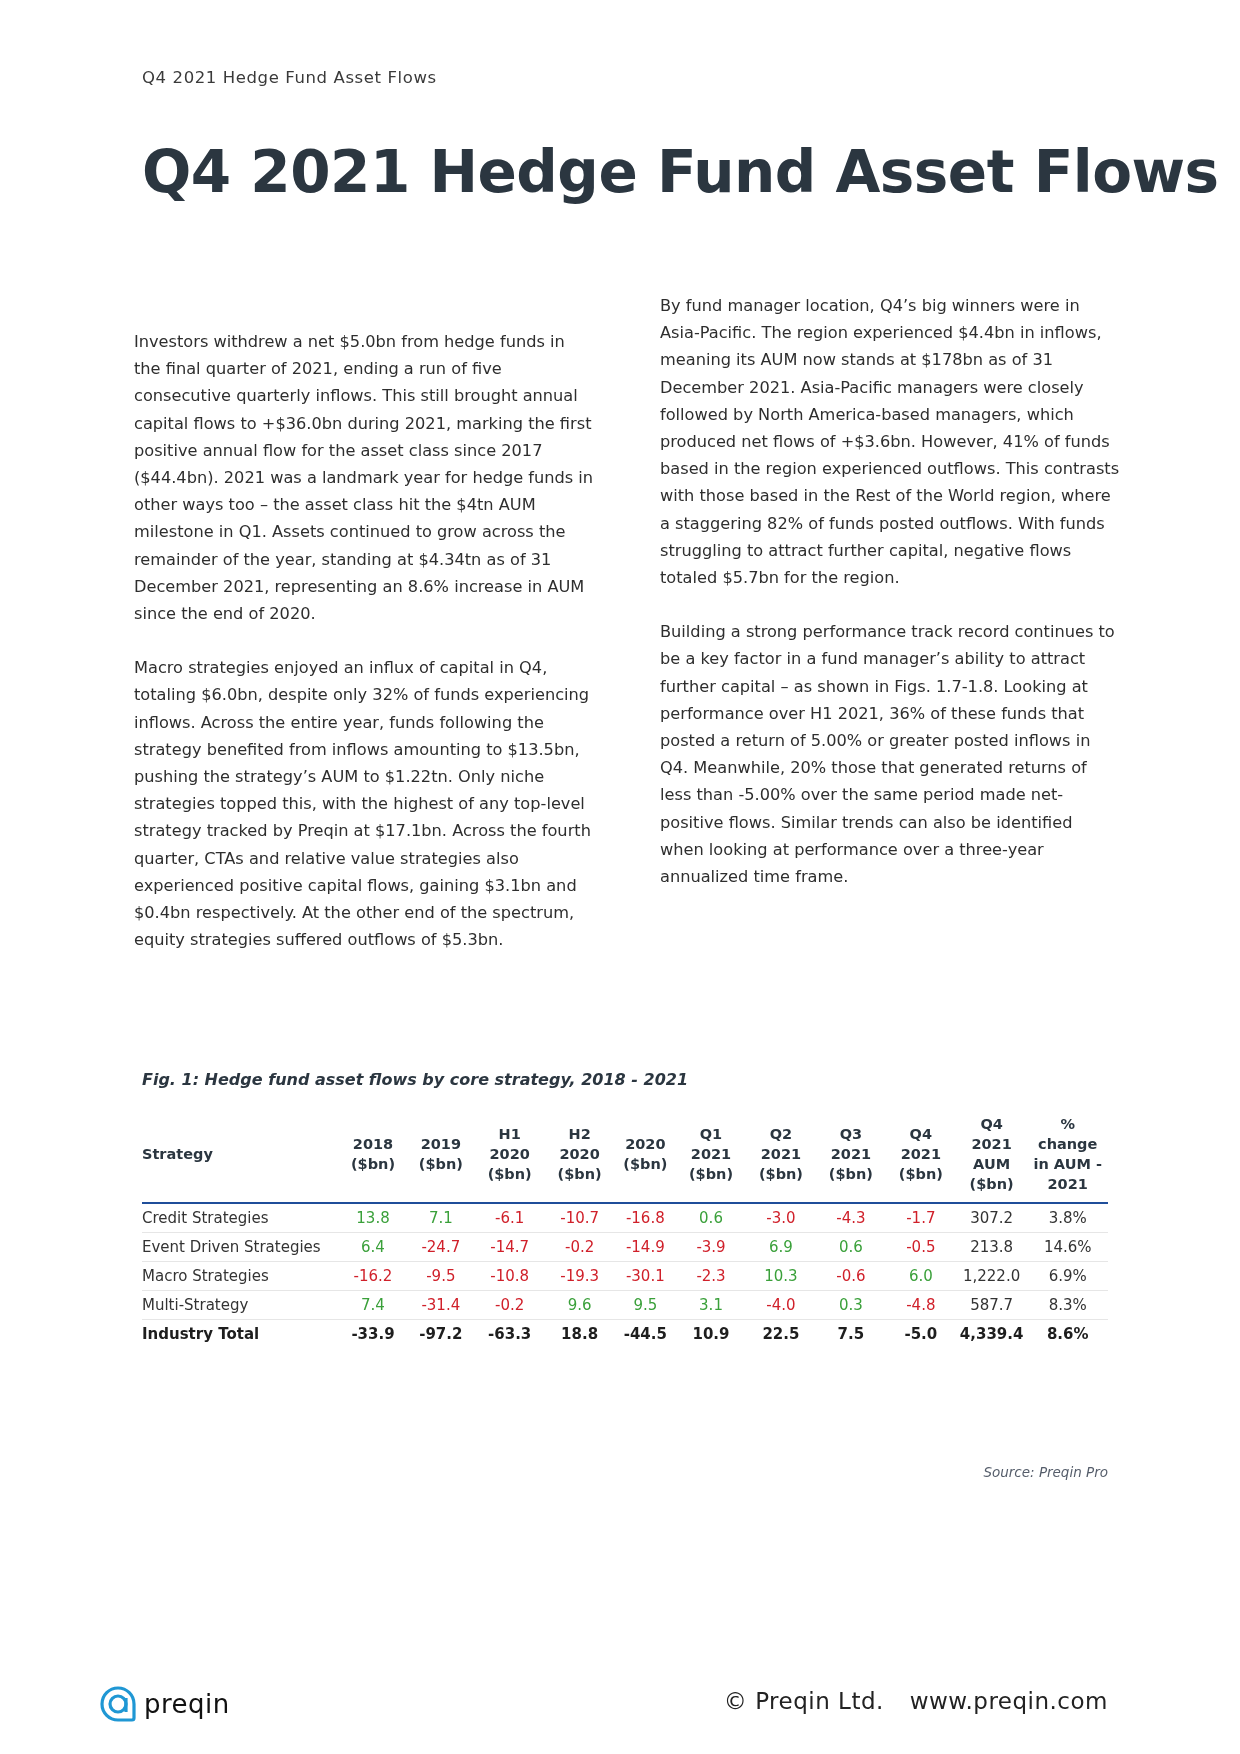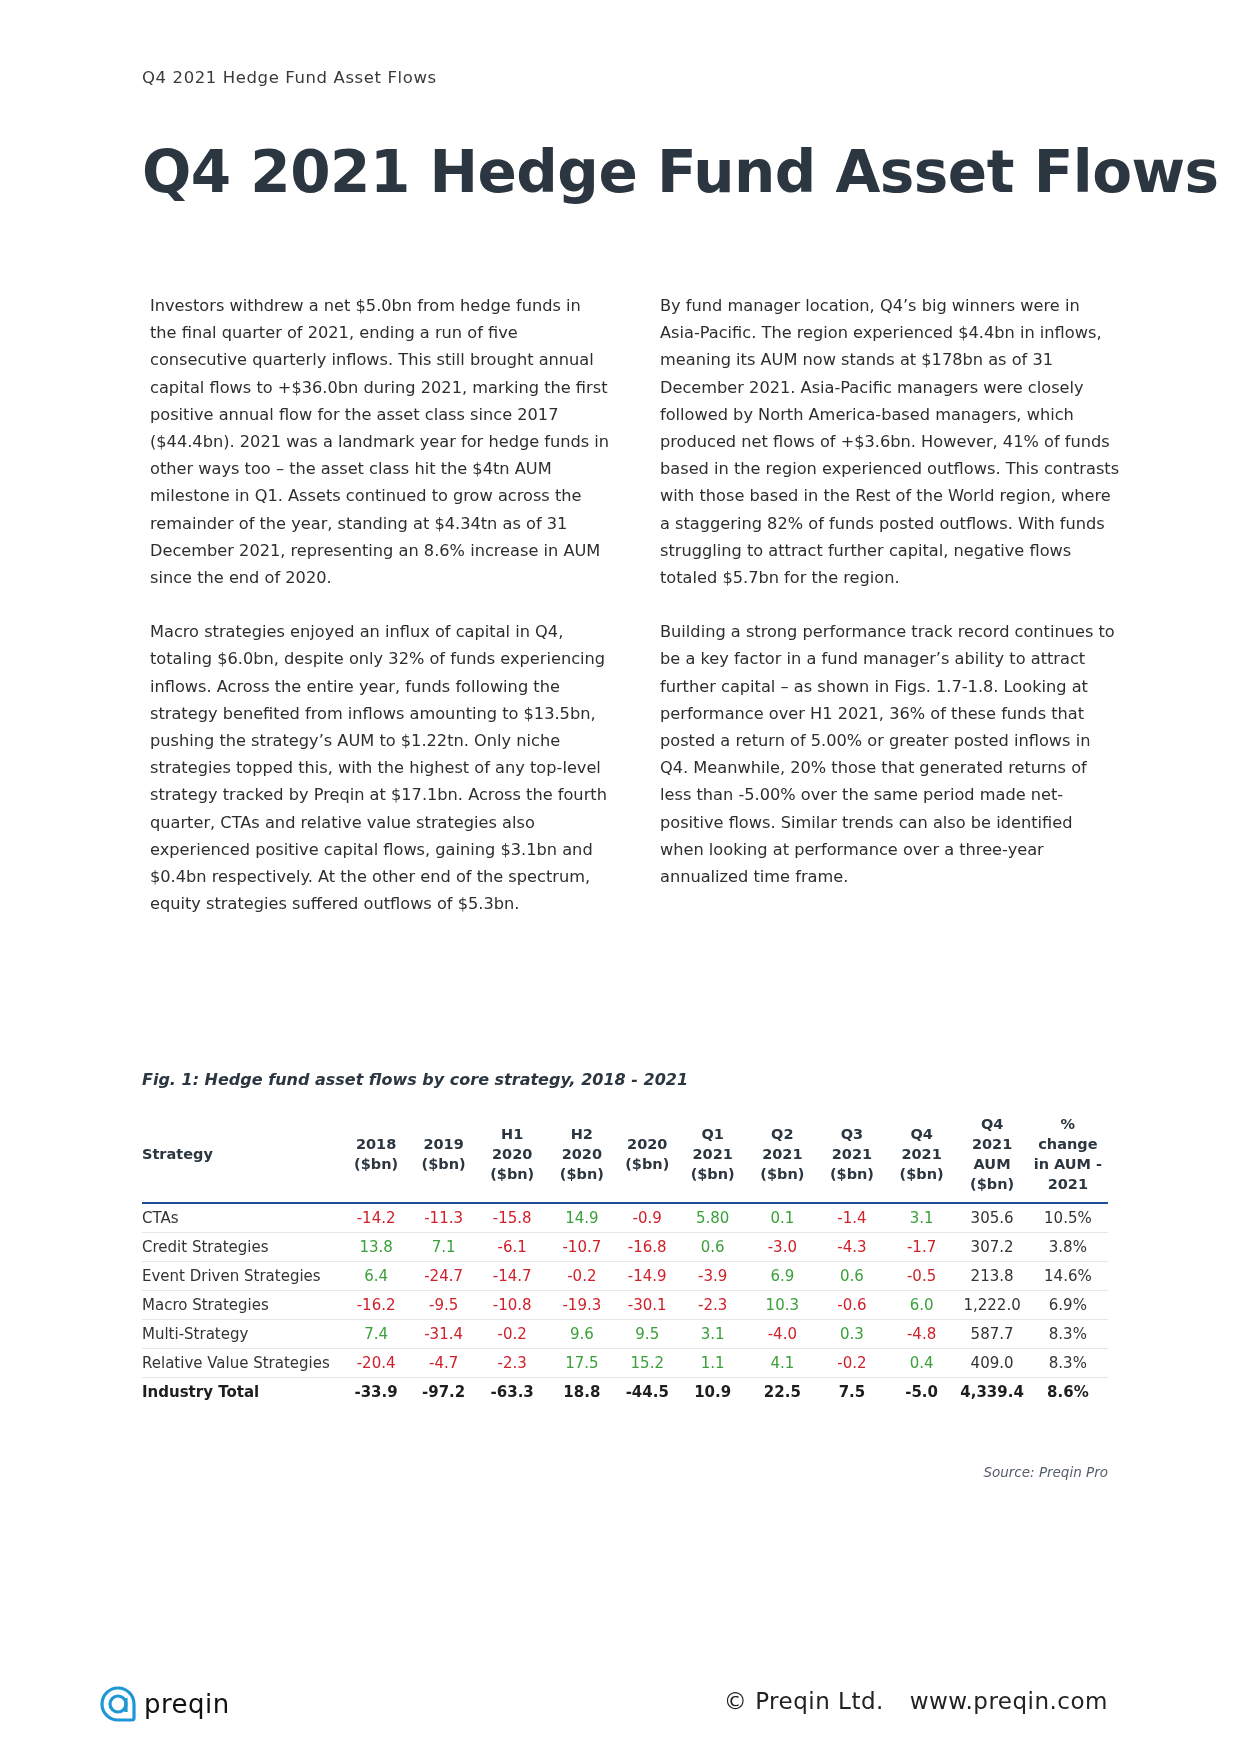--- a/index.html
+++ b/index.html
@@ -2,21 +2,21 @@
 <html><head>
 <meta charset="utf-8">
 <style>
   html, body { margin: 0; padding: 0; background: #ffffff; }
   body { width: 1240px; height: 1754px; position: relative; overflow: hidden;
          font-family: "DejaVu Sans", "Liberation Sans", sans-serif; color: #2b2b2b; }
   .running-header { position: absolute; left: 142px; top: 68px; font-size: 16.5px; color: #3a3a3a; letter-spacing: 0.6px; }
   .page-title { position: absolute; left: 142px; top: 138px; margin: 0; font-size: 58px; font-weight: bold;
                 color: #2b3640; letter-spacing: -0.5px; font-family: "DejaVu Sans", sans-serif; }
   .col { position: absolute; top: 292px; width: 460px; font-size: 16.2px; line-height: 27.2px; color: #2e2e2e; }
-  .col.left { left: 150px; }
+  .col.left { left: 134px; margin-top: 36px; }
   .col.right { left: 660px; }
   .col p { margin: 0 0 27px 0; }
   .fig-title { position: absolute; left: 142px; top: 1070px; font-size: 16px; font-weight: bold; color: #2b3640; margin: 0; font-style: italic; }
   table.flows { position: absolute; left: 142px; top: 1110px; width: 966px; border-collapse: collapse;
                 font-size: 15px; color: #333; }
   table.flows th { font-weight: bold; font-size: 14.5px; color: #2b3640; text-align: center; vertical-align: middle;
                    padding: 4px 2px 8px 2px; line-height: 20px; border-bottom: 2px solid #1f4e9a; }
   table.flows th.strat { text-align: left; padding-left: 0; }
   table.flows td { text-align: center; height: 28px; padding: 0 2px; border-bottom: 1.5px solid #e6e6e6; }
   table.flows td.strat { text-align: left; padding-left: 0; color: #333; white-space: nowrap; }
@@ -73,34 +73,20 @@
         <th><span>Q1 2021</span><br><span>($bn)</span></th>
         <th><span>Q2 2021</span><br><span>($bn)</span></th>
         <th><span>Q3 2021</span><br><span>($bn)</span></th>
         <th><span>Q4 2021</span><br><span>($bn)</span></th>
         <th><span>Q4 2021</span><br><span>AUM</span><br><span>($bn)</span></th>
         <th><span>% change</span><br><span>in AUM -</span><br><span>2021</span></th>
       </tr>
   </thead>
   <tbody id="table-body">
       <tr>
-        <td class="strat">CTAs</td>
-        <td class="neg">-14.2</td>
-        <td class="neg">-11.3</td>
-        <td class="neg">-15.8</td>
-        <td class="pos">14.9</td>
-        <td class="neg">-0.9</td>
-        <td class="pos">5.80</td>
-        <td class="pos">0.1</td>
-        <td class="neg">-1.4</td>
-        <td class="pos">3.1</td>
-        <td class="neutral">305.6</td>
-        <td class="neutral">10.5%</td>
-      </tr>
-      <tr>
         <td class="strat">Credit Strategies</td>
         <td class="pos">13.8</td>
         <td class="pos">7.1</td>
         <td class="neg">-6.1</td>
         <td class="neg">-10.7</td>
         <td class="neg">-16.8</td>
         <td class="pos">0.6</td>
         <td class="neg">-3.0</td>
         <td class="neg">-4.3</td>
         <td class="neg">-1.7</td>
@@ -142,34 +128,20 @@
         <td class="neg">-0.2</td>
         <td class="pos">9.6</td>
         <td class="pos">9.5</td>
         <td class="pos">3.1</td>
         <td class="neg">-4.0</td>
         <td class="pos">0.3</td>
         <td class="neg">-4.8</td>
         <td class="neutral">587.7</td>
         <td class="neutral">8.3%</td>
       </tr>
-      <tr>
-        <td class="strat">Relative Value Strategies</td>
-        <td class="neg">-20.4</td>
-        <td class="neg">-4.7</td>
-        <td class="neg">-2.3</td>
-        <td class="pos">17.5</td>
-        <td class="pos">15.2</td>
-        <td class="pos">1.1</td>
-        <td class="pos">4.1</td>
-        <td class="neg">-0.2</td>
-        <td class="pos">0.4</td>
-        <td class="neutral">409.0</td>
-        <td class="neutral">8.3%</td>
-      </tr>
       <tr class="total">
         <td class="strat">Industry Total</td>
         <td>-33.9</td>
         <td>-97.2</td>
         <td>-63.3</td>
         <td>18.8</td>
         <td>-44.5</td>
         <td>10.9</td>
         <td>22.5</td>
         <td>7.5</td>

